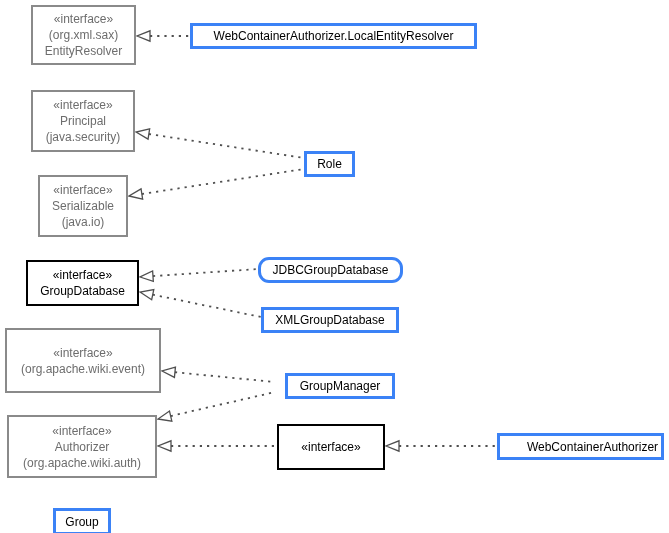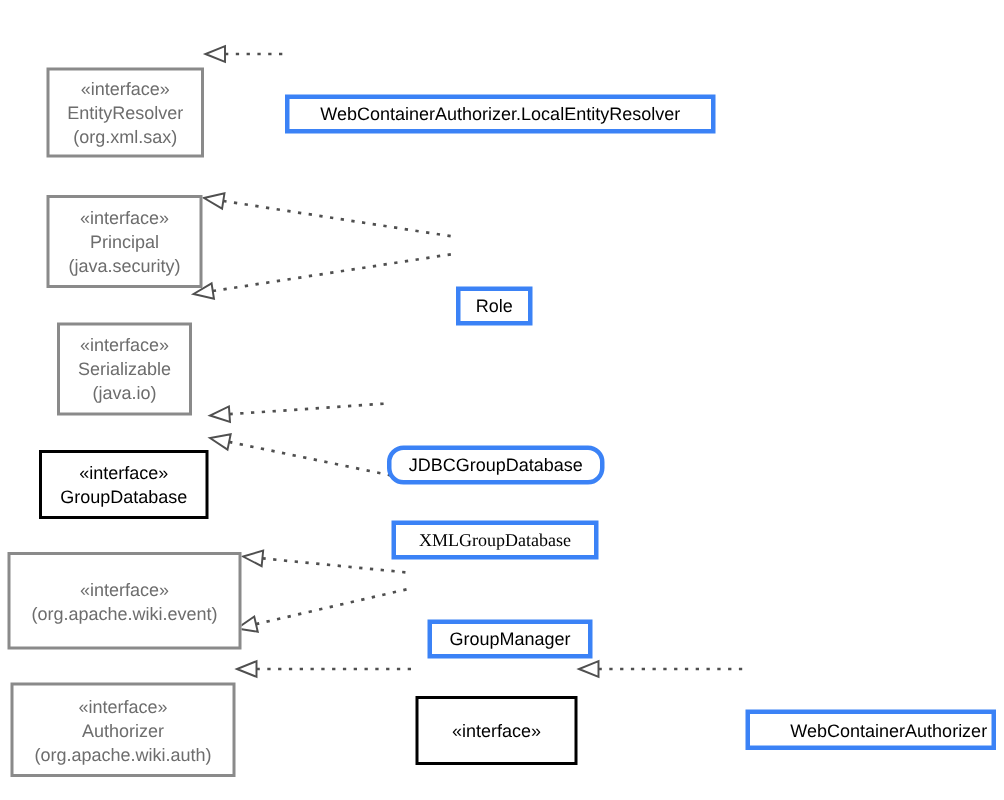--- a/index.html
+++ b/index.html
@@ -25,21 +25,20 @@
     flex-direction: column;
     justify-content: center;
     align-items: center;
     text-align: center;
     background: #ffffff;
     font-size: 12px;
     line-height: 16px;
     z-index: 2;
     cursor: pointer;
     white-space: nowrap;
-    margin-top: 40px;
   }
   .node.external { border: 2px solid #8a8a8a; color: #6d6d6d; }
   .node.local { border: 3px solid #3b82f6; color: #000000; }
   .node.local-bold { border: 2px solid #000000; color: #000000; }
   .node .line { width: 100%; }
 </style>
 </head>
 <body>
 
 <div class="diagram">
@@ -77,22 +76,22 @@
         <polygon points="158,446 171,451.2 171,440.8" fill="#ffffff" stroke="#4f4f4f" stroke-width="1.3"></polygon>
       </g>
       <g>
         <line x1="399" y1="446" x2="497" y2="446" stroke="#4f4f4f" stroke-width="1.8" stroke-dasharray="2.2 5"></line>
         <polygon points="386,446 399,451.2 399,440.8" fill="#ffffff" stroke="#4f4f4f" stroke-width="1.3"></polygon>
       </g>
     </svg>
   <div>
       <div class="node external" style="left: 31px; top: 5px; width: 105px; height: 60px;">
         <div class="line">«interface»</div>
+        <div class="line">(org.xml.sax)</div>
         <div class="line">EntityResolver</div>
-        <div class="line">(org.xml.sax)</div>
       </div>
       <div class="node local" style="left: 190px; top: 23px; width: 287px; height: 26px;">
         <div class="line">WebContainerAuthorizer.LocalEntityResolver</div>
       </div>
       <div class="node external" style="left: 31px; top: 90px; width: 104px; height: 62px;">
         <div class="line">«interface»</div>
         <div class="line">Principal</div>
         <div class="line">(java.security)</div>
       </div>
       <div class="node external" style="left: 38px; top: 175px; width: 90px; height: 62px;">
@@ -103,21 +102,21 @@
       <div class="node local" style="left: 304px; top: 151px; width: 51px; height: 26px;">
         <div class="line">Role</div>
       </div>
       <div class="node local-bold" style="left: 26px; top: 260px; width: 113px; height: 46px;">
         <div class="line">«interface»</div>
         <div class="line">GroupDatabase</div>
       </div>
       <div class="node local" style="left: 258px; top: 257px; width: 145px; height: 26px; border-radius: 11px;">
         <div class="line">JDBCGroupDatabase</div>
       </div>
-      <div class="node local" style="left: 261px; top: 307px; width: 138px; height: 26px; font-family: Liberation Serif, serif;">
+      <div class="node local" style="left: 261px; top: 307px; width: 138px; height: 26px;">
         <div class="line">XMLGroupDatabase</div>
       </div>
       <div class="node external" style="left: 5px; top: 328px; width: 156px; height: 65px;">
         <div class="line">«interface»</div>
         <div class="line">(org.apache.wiki.event)</div>
       </div>
       <div class="node local" style="left: 285px; top: 373px; width: 110px; height: 26px;">
         <div class="line">GroupManager</div>
       </div>
       <div class="node external" style="left: 7px; top: 415px; width: 150px; height: 63px;">

